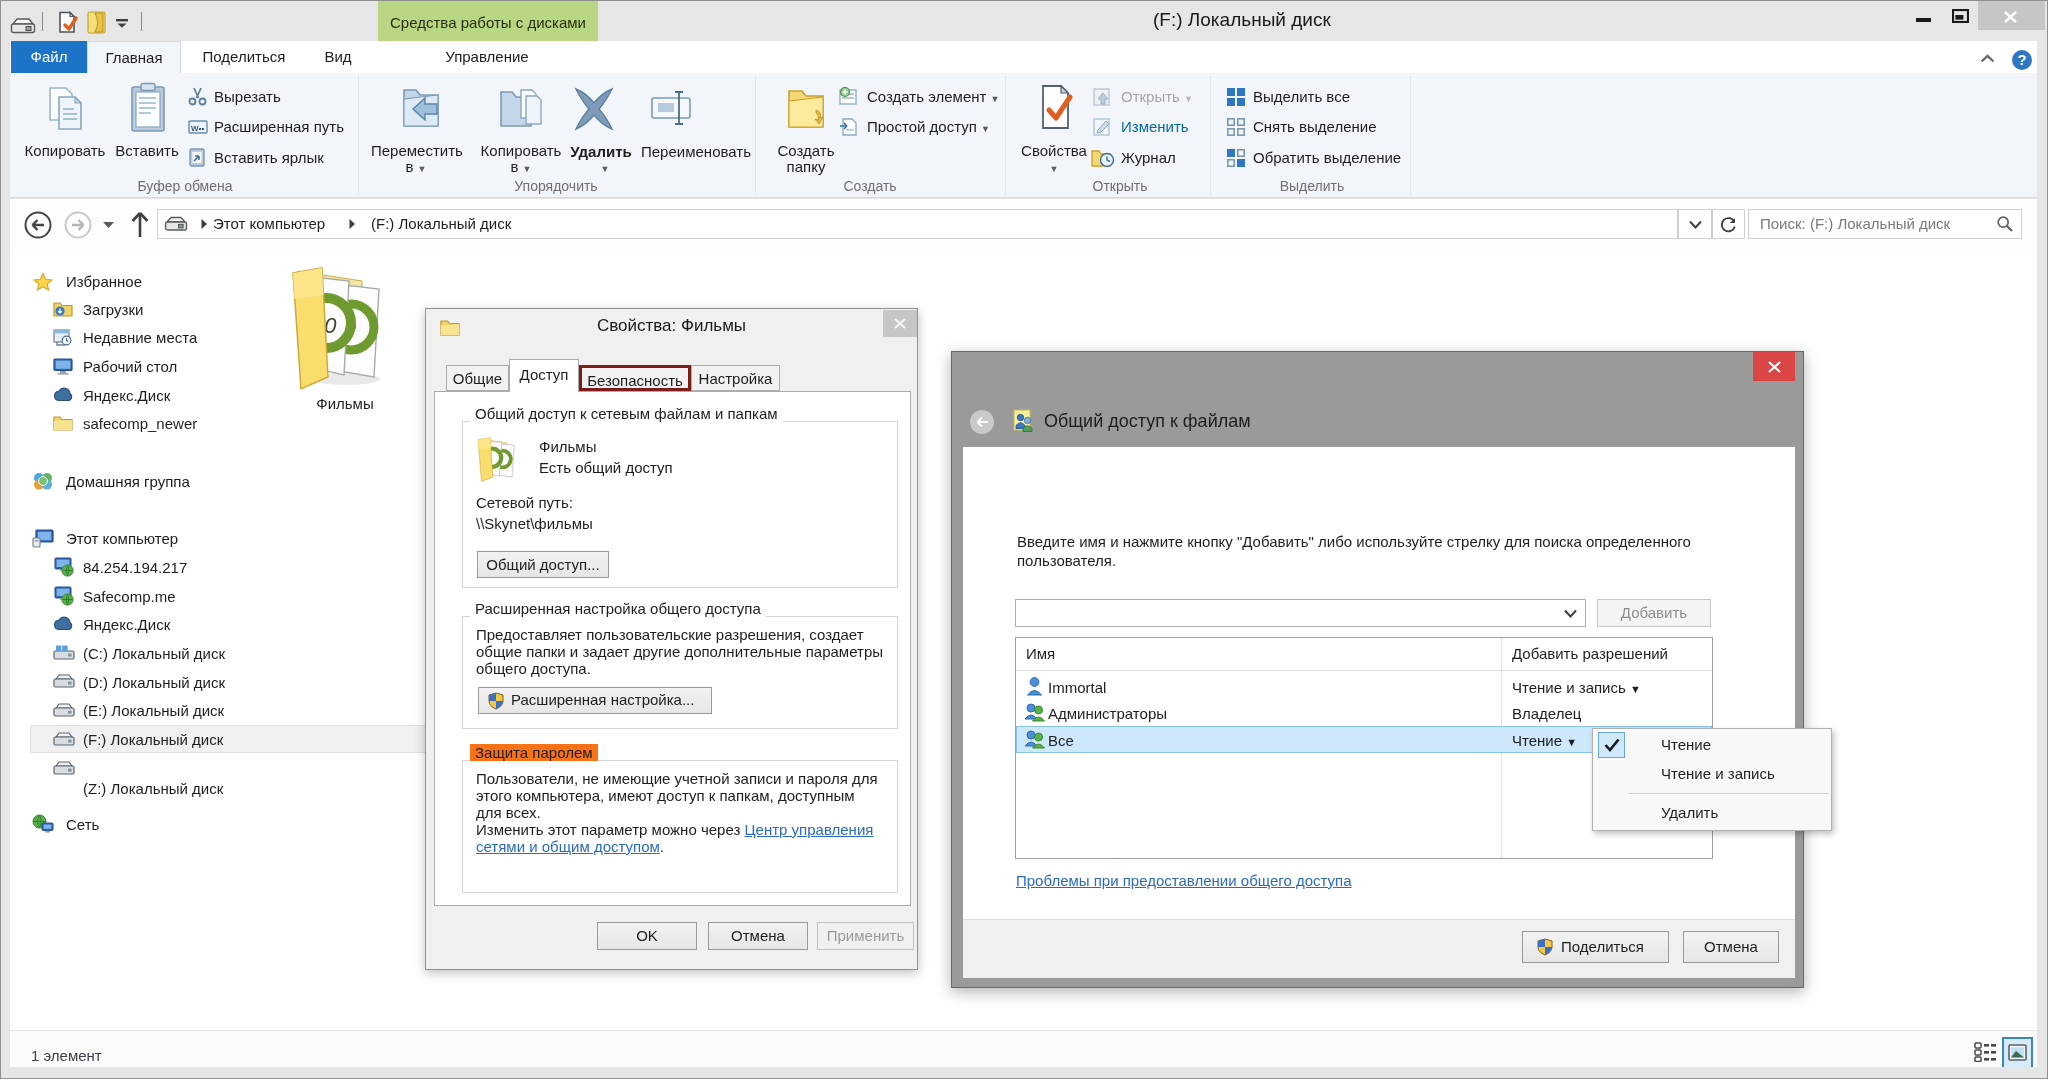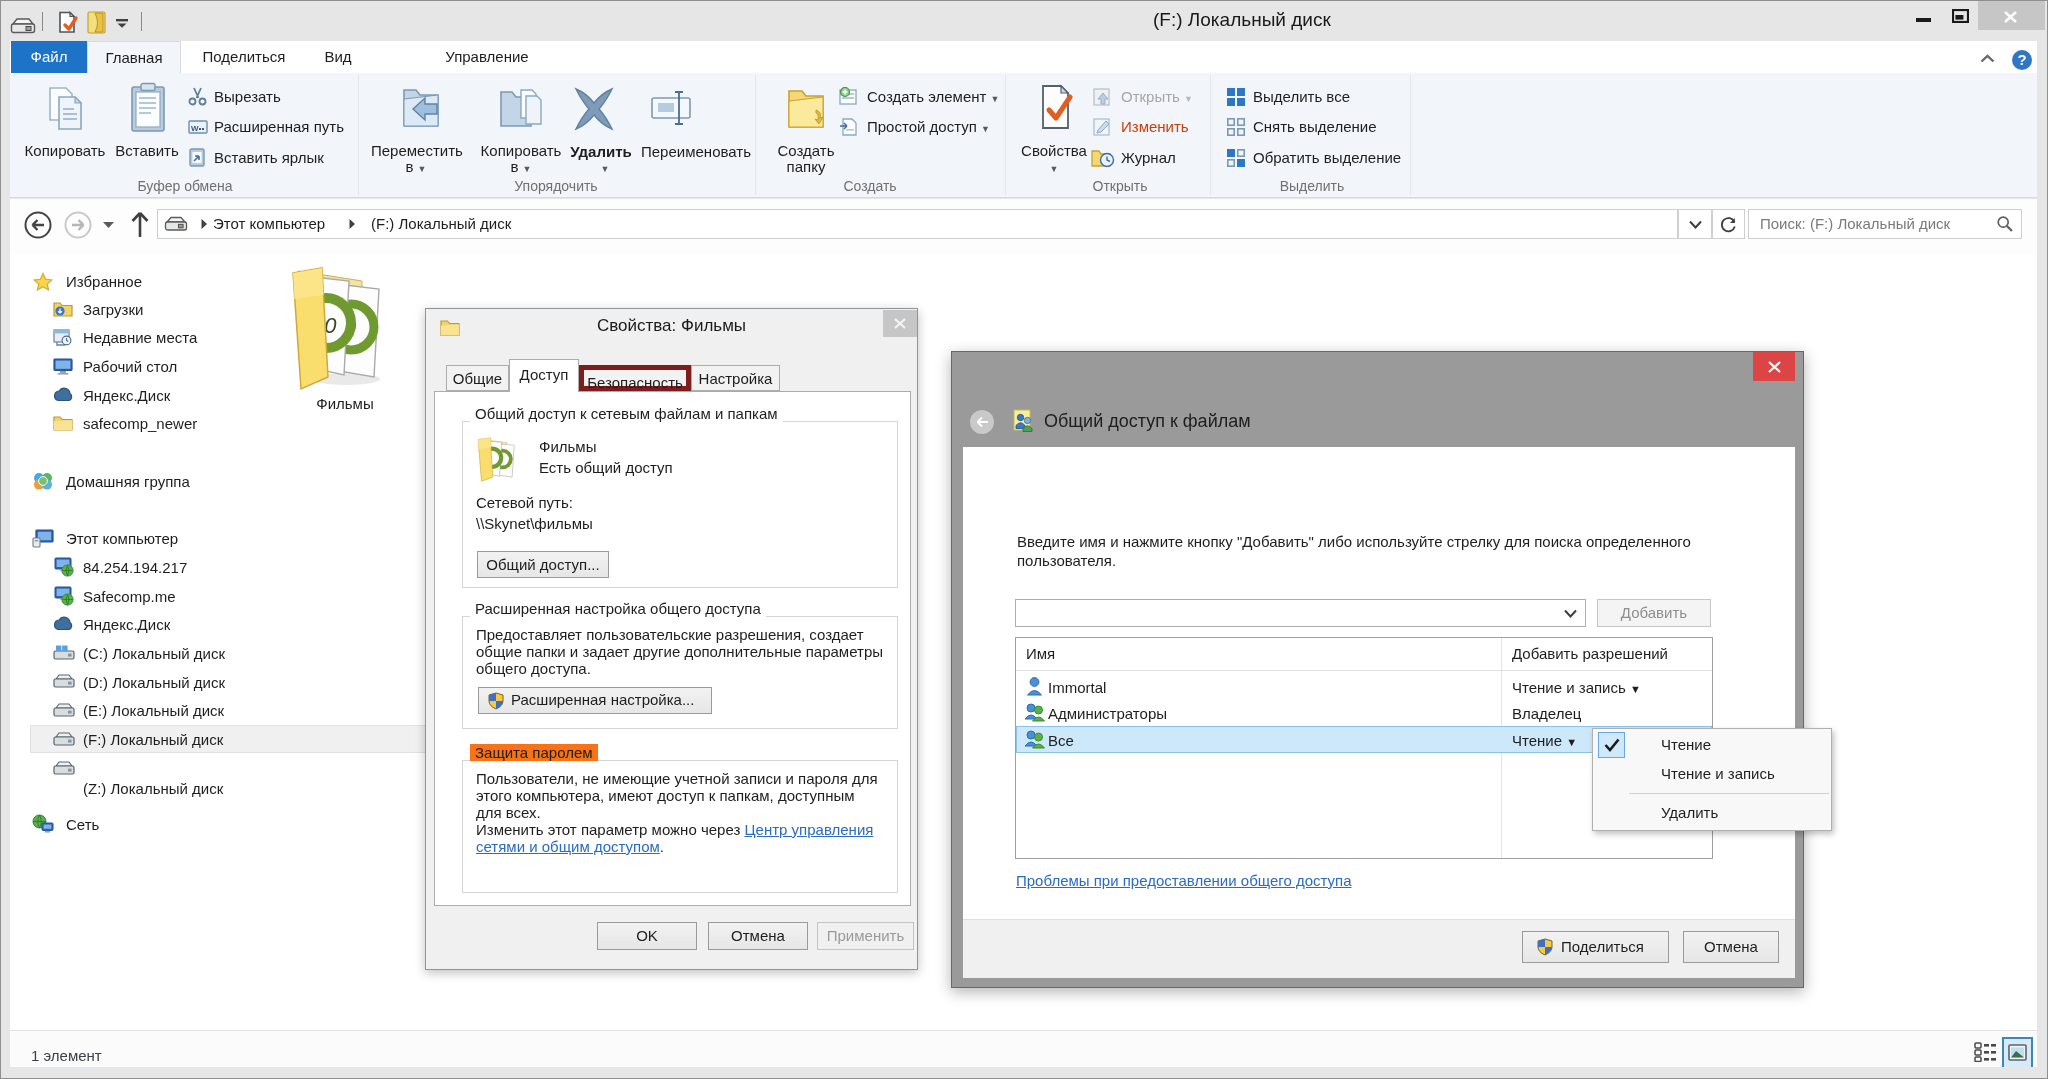--- a/index.html
+++ b/index.html
@@ -44,20 +44,21 @@
   </svg>
 
   <svg class="abs" style="left:114px;top:18px" width="15" height="9" viewBox="0 0 15 9">
     <rect x="1" y="0" width="12" height="2.4" fill="#3f3f3f"></rect>
     <path d="M2.5 4.5 L11.5 4.5 L7 8.8 Z" fill="#3f3f3f"></path>
   </svg>
   <div class="abs" style="left:140px;top:11px;width:1px;height:19px;background:#8a8a8a"></div>
 
   <div class="abs" style="left:1152px;top:8px;font-size:19px;color:#1a1a1a">(F:) Локальный диск</div>
 
+  <div class="abs" style="left:377px;top:0;width:220px;height:42px;background:#b9d783;text-align:center;line-height:44px;font-size:15px;color:#262f12">Средства работы с дисками</div>
 
   <svg class="abs" style="left:1915px;top:17px" width="15" height="5" viewBox="0 0 15 5">
       <rect x="0" y="0" width="15" height="4" fill="#1a1a1a"></rect>
     </svg>
   <svg class="abs" style="left:1951px;top:8px" width="17" height="14" viewBox="0 0 17 14">
       <rect x="1" y="1" width="15" height="12" fill="none" stroke="#1a1a1a" stroke-width="2.2"></rect>
       <rect x="3.4" y="6" width="8" height="4.6" fill="#1a1a1a"></rect>
     </svg>
   <div class="abs" style="left:1977px;top:0;width:67px;height:29px;background:#c6c6c6"></div>
   <svg class="abs" style="left:2003px;top:10px" width="13" height="12" viewBox="0 0 13 12">
@@ -191,21 +192,21 @@
   <svg class="abs" style="left:1083px;top:14px" width="21" height="20" viewBox="0 0 21 20">
     <rect x="1" y="2" width="15" height="16" fill="#eef1f4" stroke="#b9c2cc" stroke-width="1.3"></rect>
     <path d="M5 12 L10 6 L15 12 L12 12 L12 17 L8 17 L8 12 Z" fill="#b9cfe2" stroke="#9ab0c4" stroke-width="1"></path>
   </svg>
   <div class="ricon-lbl" style="left:1111px;top:15px;color:#a6a6a6">Открыть <span style="font-size:9px;color:#b8b8b8">▼</span></div>
 
   <svg class="abs" style="left:1083px;top:44px" width="21" height="20" viewBox="0 0 21 20">
     <rect x="1" y="2" width="15" height="16" fill="#f2f5f8" stroke="#a9c0d6" stroke-width="1.3"></rect>
     <path d="M5 13 L13 4 L16 7 L8 15 L4 16 Z" fill="#cddced" stroke="#8fa9c0" stroke-width="1"></path>
   </svg>
-  <div class="ricon-lbl" style="left:1111px;top:45px;color:#c2410c">Изменить</div>
+  <div class="ricon-lbl" style="left:1111px;top:45px;color:#0369a1">Изменить</div>
 
   <svg class="abs" style="left:1081px;top:74px" width="24" height="21" viewBox="0 0 24 21">
     <path d="M1 4 L8 4 L10 7 L19 7 L19 19 L1 19 Z" fill="#f5d874" stroke="#c8a22c" stroke-width="1.3"></path>
     <circle cx="16" cy="13" r="6.5" fill="#eaf3fb" stroke="#3a6ea5" stroke-width="1.4"></circle>
     <path d="M16 9.5 L16 13 L19 14.5" stroke="#3a6ea5" stroke-width="1.4" fill="none"></path>
   </svg>
   <div class="ricon-lbl" style="left:1111px;top:76px">Журнал</div>
   <div class="glabel" style="left:1045px;width:130px">Открыть</div>
   <div class="vsep" style="left:1200px"></div>
 
@@ -420,21 +421,21 @@
     <path d="M1 7.5 L19 6.6 L19 17.5 L1 17.5 Z" fill="#f7e392"></path>
   </svg>
   <div class="abs" style="left:0;top:7px;width:100%;text-align:center;font-size:17px;color:#1a1a1a">Свойства: Фильмы</div>
   <div class="abs" style="left:457px;top:1px;width:34px;height:27px;background:#c6c6c6"></div>
   <svg class="abs" style="left:468px;top:9px" width="12" height="11" viewBox="0 0 12 11">
       <path d="M1 1 L11 10 M11 1 L1 10" stroke="#f5f5f5" stroke-width="2.1"></path>
     </svg>
 
   <div class="abs" style="left:20px;top:56px;width:63px;height:26px;background:#f2f2f2;border:1px solid #acacac;font-size:15px;text-align:center;line-height:26px">Общие</div>
   <div class="abs" style="left:83px;top:50px;width:70px;height:33px;background:#fff;border:1px solid #acacac;border-bottom:none;font-size:15px;text-align:center;line-height:30px;z-index:3">Доступ</div>
-  <div class="abs" style="left:153px;top:56px;width:112px;height:26px;background:#f2f2f2;border:5px solid #7f1d1d;font-size:15px;text-align:center;line-height:26px">Безопасность</div>
+  <div class="abs" style="left:153px;top:56px;width:112px;height:26px;background:#f2f2f2;border:3px solid #7f1d1d;font-size:15px;text-align:center;line-height:26px">Безопасность</div>
   <div class="abs" style="left:265px;top:56px;width:89px;height:26px;background:#f2f2f2;border:1px solid #acacac;font-size:15px;text-align:center;line-height:26px">Настройка</div>
 
   <div class="abs" style="left:8px;top:82px;width:477px;height:515px;background:#fff;border:1px solid #acacac;z-index:1"></div>
 
   <div class="abs" style="left:36px;top:112px;width:436px;height:167px;border:1px solid #d5d5d5;z-index:2"></div>
   <div class="abs" style="left:44px;top:96px;background:#fff;padding:0 5px;font-size:15px;z-index:2">Общий доступ к сетевым файлам и папкам</div>
   <svg class="abs" style="left:50px;top:127px;z-index:2" width="42" height="47" viewBox="0 0 100 112">
     <path d="M10 7 L74 16 L74 33 L10 22 Z" fill="#f3e5a5" stroke="#cbb04a" stroke-width="1"></path>
     <polygon points="57,19 91,22 86,98 51,93" fill="#fdfdfd" stroke="#a9a9a9" stroke-width="1.4"></polygon>
     <circle cx="63" cy="55" r="20" fill="none" stroke="#6f9a2f" stroke-width="9"></circle>

